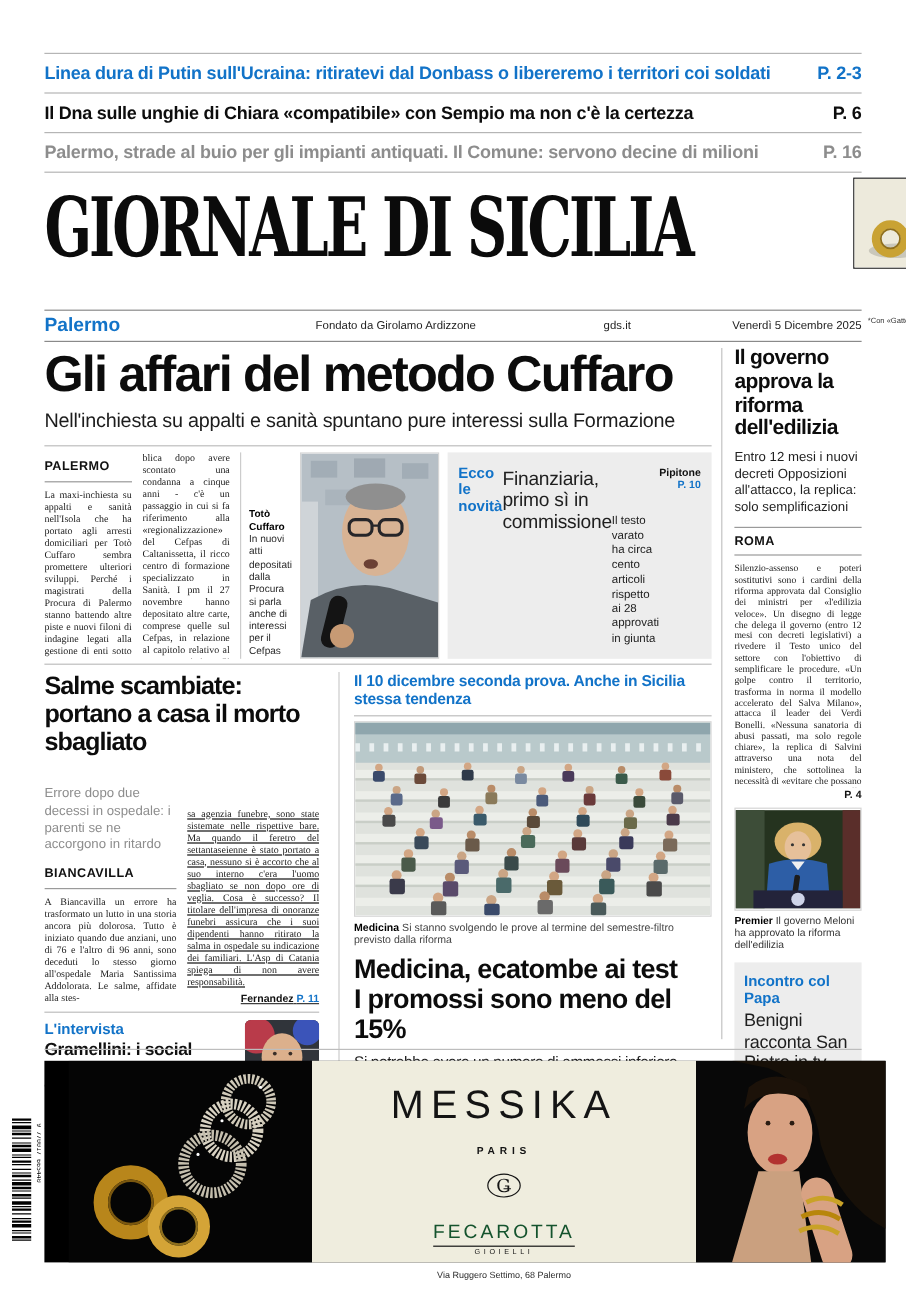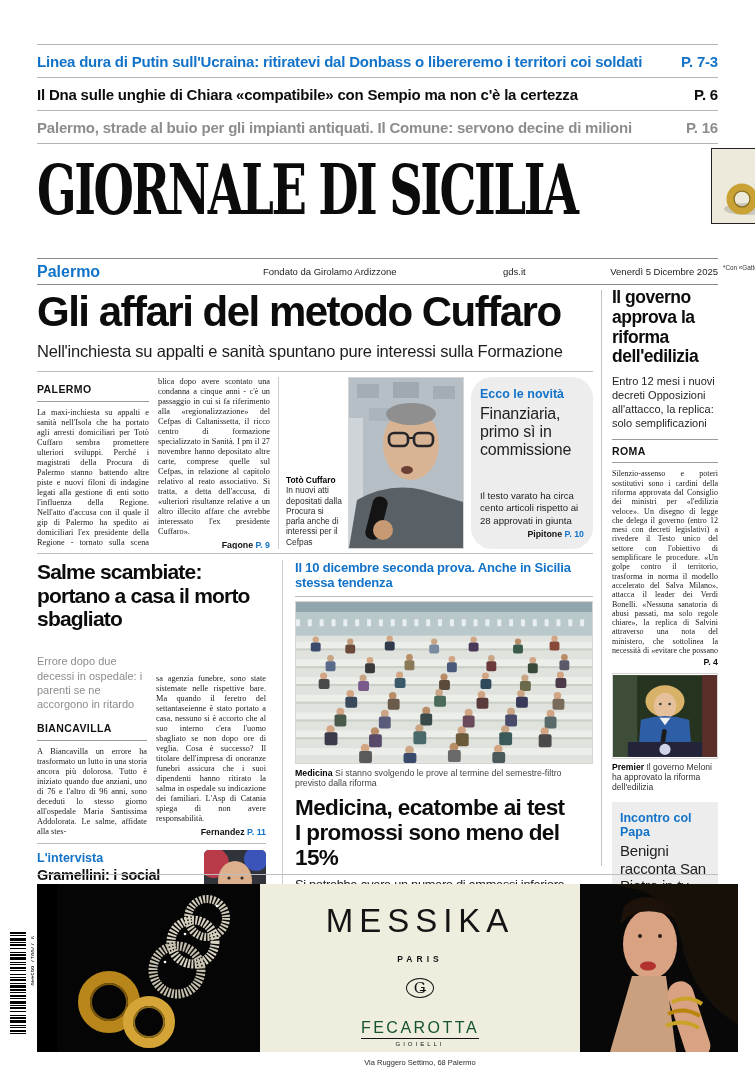--- a/index.html
+++ b/index.html
@@ -44,34 +44,34 @@
   .bodytxt{font-family:"Liberation Serif",serif;font-size:8.3px;line-height:10px;text-align:justify;color:#1a1a1a;}
   .ld-c1{width:112px;overflow:hidden;}
   .ld-c2{width:112px;margin-left:9px;padding-right:8px;border-right:1px solid #ccc;overflow:hidden;}
   .byline{text-align:right;font-size:8.8px;margin-top:3px;}
   .byline b{color:#111;}
   .pg-blue{color:#1273c8;font-weight:bold;} .pg-dark{color:#111;font-weight:bold;}
   .ld-cap{width:56px;margin-left:7px;display:flex;flex-direction:column;justify-content:flex-end;
           font-size:8.4px;line-height:10.3px;color:#2a2a2a;padding-bottom:2px;}
   .ld-cap b{display:block;color:#000;}
   .ld-photo{width:116px;height:172px;margin-left:6px;border:1px solid #d5d5d5;box-sizing:border-box;}
-  .graybox{flex:1;margin-left:7px;background:#ededed;padding:10px 9px;box-sizing:border-box;display:flex;flex-direction:column;border-radius:21px;}
+  .graybox{flex:1;margin-left:7px;background:#ededed;padding:10px 9px;box-sizing:border-box;display:flex;flex-direction:row;}
   .box-kicker{font-size:12.5px;font-weight:bold;color:#1273c8;}
   .box-title{font-size:16px;line-height:1.14;color:#1f1f1f;margin-top:4px;letter-spacing:-0.2px;}
   .box-body{font-size:9.6px;line-height:1.28;color:#222;margin-top:auto;}
   .box-byline{text-align:right;font-size:8.8px;margin-top:2px;}
   #rule2{left:37px;top:553px;width:556px;}
 
   
   #secondrow{left:37px;top:560px;width:556px;display:flex;}
   .sr-left{width:246px;padding-right:16px;border-right:1px solid #ccc;box-sizing:border-box;}
   .salme-head{font-size:21px;font-weight:bold;line-height:1.12;letter-spacing:-0.8px;color:#0c0c0c;}
   .salme-cols{display:flex;margin-top:10px;height:196px;overflow:hidden;align-items:flex-end;}
   .sa-c1{width:113px;}
-  .sa-c2{width:113px;margin-left:9px;}
+  .sa-c2{width:113px;margin-left:9px;text-decoration:underline;}
   .salme-deck{font-size:11px;line-height:1.3;color:#8d8d8d;margin-bottom:4px;}
   .intv{border-top:1px solid #bdbdbd;margin-top:6px;padding-top:7px;position:relative;min-height:72px;}
   .intv-kicker{font-size:12.5px;font-weight:bold;color:#1273c8;}
   .intv-title{font-size:14.5px;font-weight:bold;line-height:1.14;letter-spacing:-0.3px;margin-top:2px;width:172px;}
   .intv-body{font-family:"Liberation Serif",serif;font-size:8.4px;line-height:10.2px;text-align:justify;margin-top:5px;width:168px;color:#1a1a1a;}
   .intv-photo{position:absolute;right:0;top:6px;width:62px;height:62px;border-radius:5px;overflow:hidden;}
   .sr-center{flex:1;margin-left:12px;}
   .med-kicker{font-size:13px;font-weight:bold;color:#1273c8;letter-spacing:-0.2px;padding-bottom:6px;border-bottom:1px solid #bdbdbd;}
   .med-photo{width:100%;height:163px;margin-top:4px;border:1px solid #d5d5d5;box-sizing:border-box;}
   .med-cap{font-size:8.8px;color:#444;margin-top:4px;}
@@ -117,21 +117,21 @@
   #barcode{left:8px;top:928px;width:26px;height:112px;background:#fff;}
 </style>
 </head>
 <body>
 
 <div class="page">
 
   <div class="abs" id="topstrip">
     <div class="tsrow ts-blue">
       <span>Linea dura di Putin sull'Ucraina: ritiratevi dal Donbass o libereremo i territori coi soldati</span>
-      <span class="pg">P. 7-3</span>
+      <span class="pg">P. 2-3</span>
     </div>
     <div class="tsrow ts-dark">
       <span>Il Dna sulle unghie di Chiara «compatibile» con Sempio ma non c'è la certezza</span>
       <span class="pg">P.  6</span>
     </div>
     <div class="tsrow ts-gray">
       <span>Palermo, strade al buio per gli impianti antiquati. Il Comune: servono decine di milioni</span>
       <span class="pg">P. 16</span>
     </div>
   </div>

